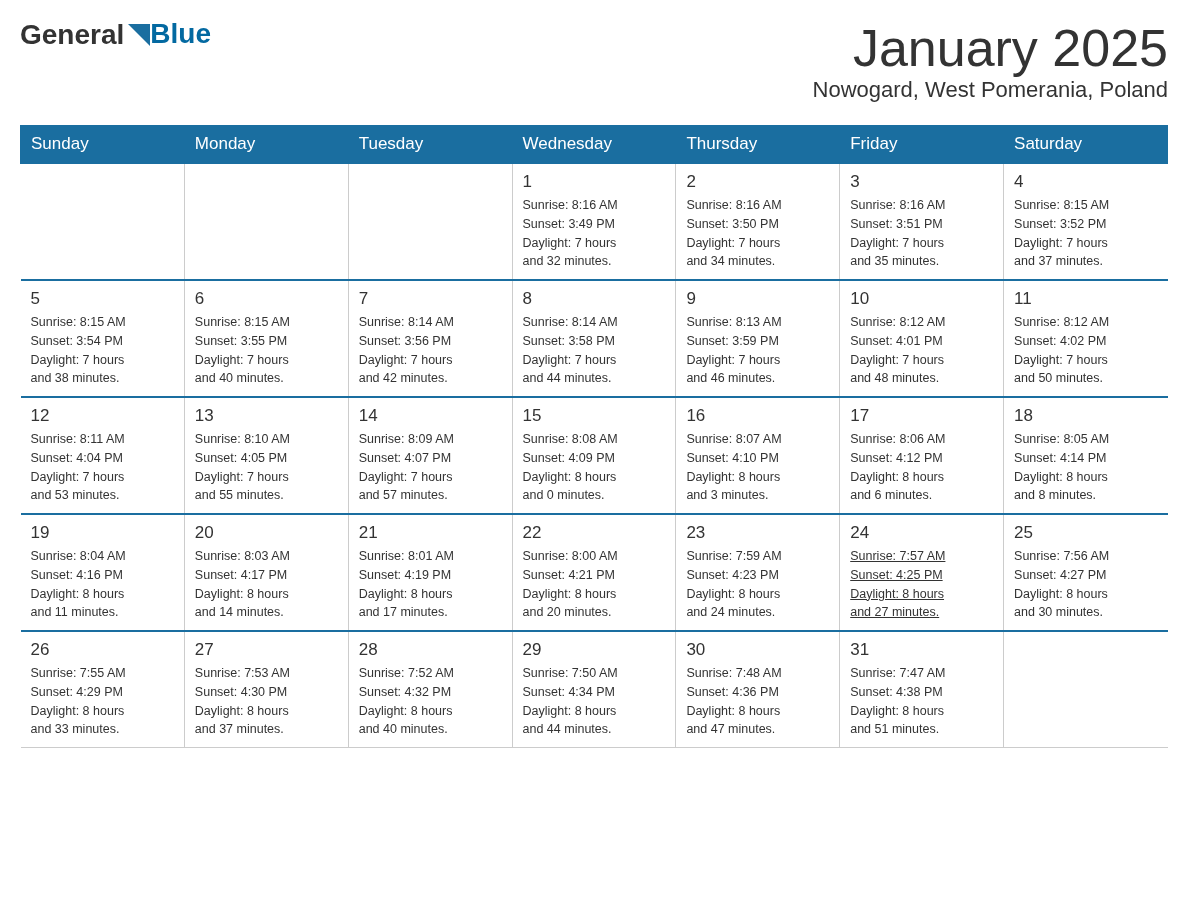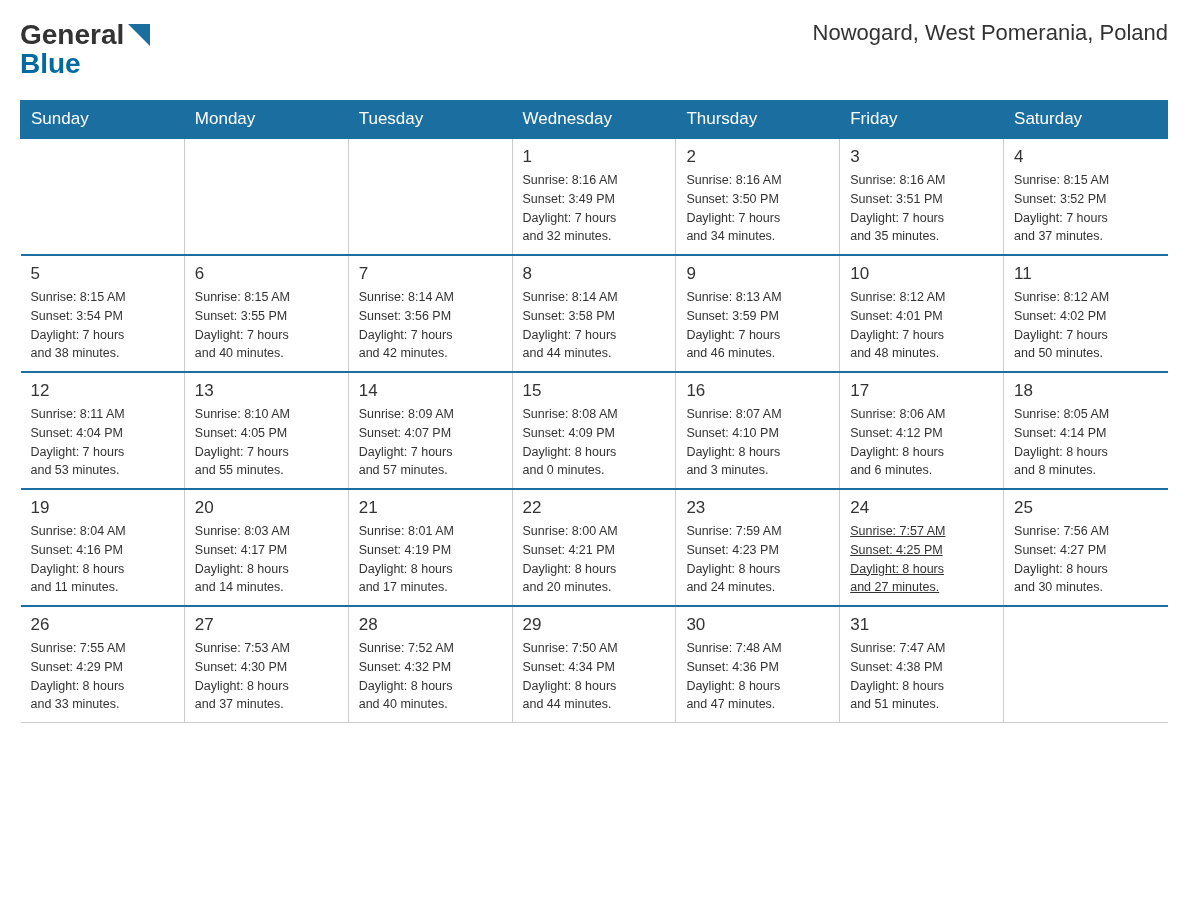--- a/index.html
+++ b/index.html
@@ -11,21 +11,21 @@
       min-height: 918px;
     }
     .header {
       display: flex;
       justify-content: space-between;
       align-items: flex-start;
       margin-bottom: 10px;
     }
     .logo {
       display: flex;
-      flex-direction: column;
+      flex-direction: row;
       align-items: flex-start;
     }
     .logo-general {
       font-size: 28px;
       font-weight: bold;
       color: #333;
       line-height: 1;
     }
     .logo-blue {
       font-size: 28px;
@@ -104,20 +104,21 @@
       <span class="logo-general">General</span>
       <div style="margin-left:4px; margin-top:4px;">
         <svg width="22" height="22" viewBox="0 0 22 22">
           <polygon points="0,0 22,0 22,22" fill="#1a6ea0"></polygon>
         </svg>
       </div>
     </div>
     <span class="logo-blue">Blue</span>
   </div>
   <div class="title-area">
+    <div class="month-title">January 2025</div>
     <div class="location">Nowogard, West Pomerania, Poland</div>
   </div>
 </div>
 
 <table class="calendar">
   <thead>
     <tr>
     <th>Sunday</th>
         <th>Monday</th>
         <th>Tuesday</th>

